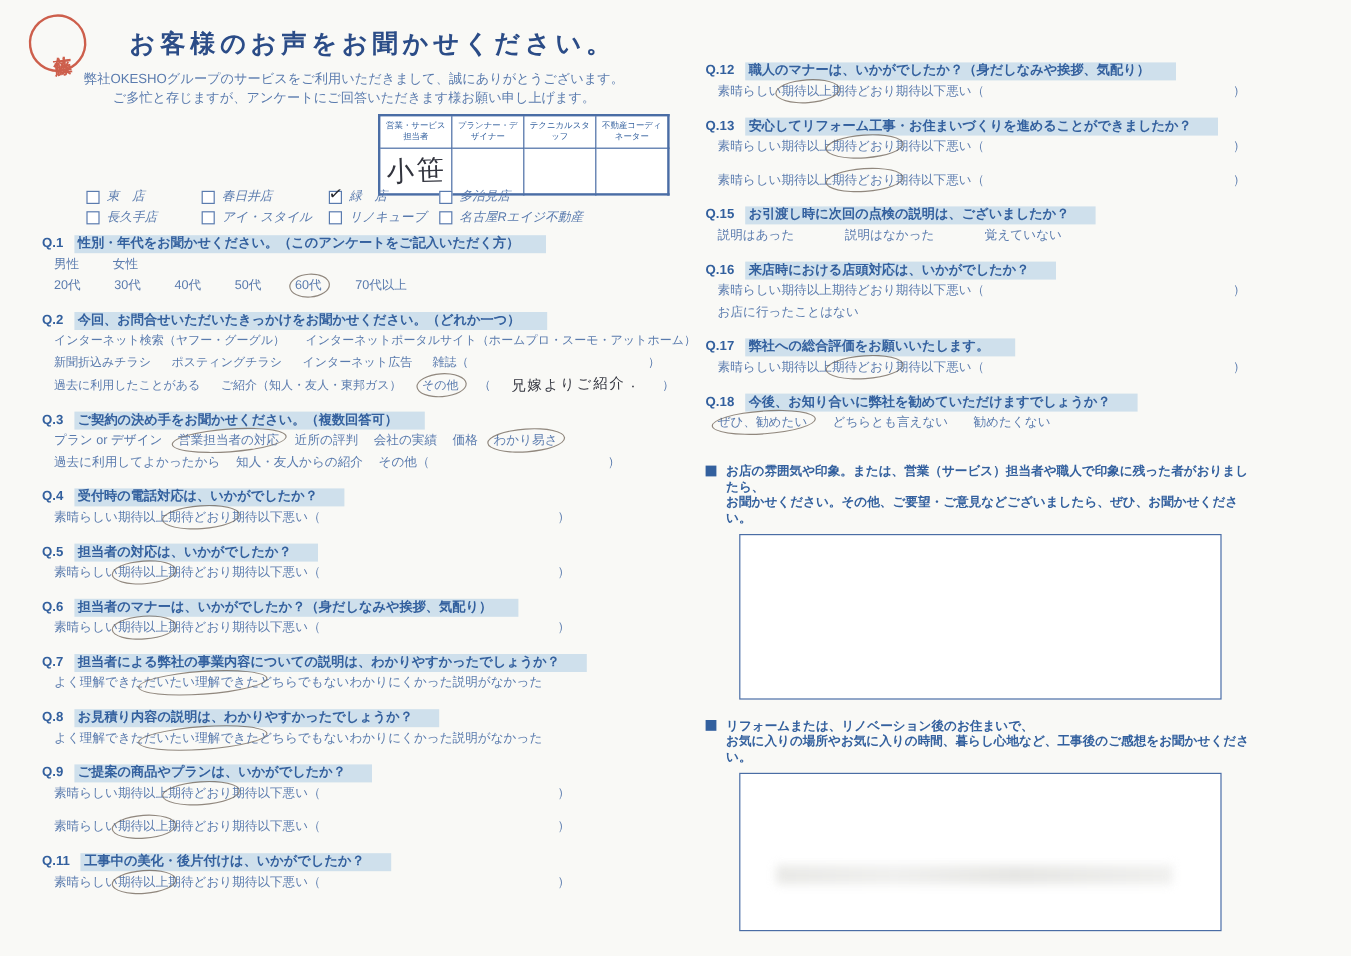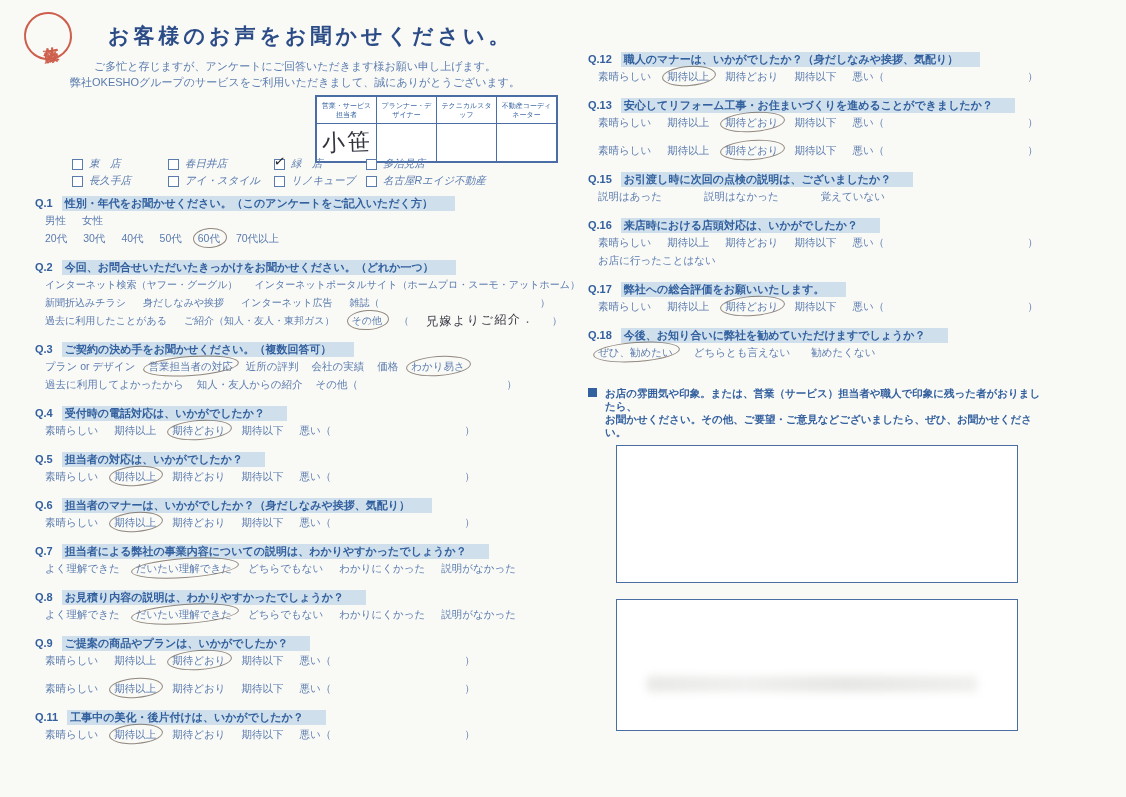--- a/index.html
+++ b/index.html
@@ -67,28 +67,28 @@
   .col-left{position:absolute; left:35px; top:196px; width:545px;}
   .col-right{position:absolute; left:588px; top:52px; width:460px;}
   .q{margin-bottom:15px;}
   .qhead{
     font-size:11px; font-weight:bold; color:var(--heading_blue);
     margin-bottom:4px; white-space:nowrap; line-height:14px;
   }
   .qid{margin-right:9px;}
   .qtext{background:var(--highlight_blue); padding:1px 22px 2px 3px;}
   .opts{
-    display:flex; gap:16px; margin:0 0 5px 10px; width:430px;
+    display:flex; margin:0 0 5px 10px; width:430px;
     font-size:10.5px; line-height:13px; color:var(--ink_blue);
     white-space:nowrap; align-items:baseline;
   }
   .opts .opt{flex-shrink:0;}
   .push{margin-left:auto;}
   .col-right .opts{width:440px;}
-  #q1 .opts{}
+  #q1 .opts{gap:28px;}
   #q2 .opts{width:505px; gap:17px; font-size:10px;}
   #q3 .opts{width:472px; gap:13px;align-items:flex-end;}
   #q15 .opts{gap:42px;}
   #q18 .opts{gap:21px;}
   .circled{position:relative;}
   .circled::after{
     content:""; position:absolute; left:-5px; right:-7px; top:-4px; bottom:-3px;
     border:1.6px solid var(--pencil_gray); opacity:.75; border-radius:50%;
     transform:rotate(-4deg); pointer-events:none;
   }
@@ -121,22 +121,22 @@
 </head>
 <body>
 
 <div class="sheet">
 
   <div class="stamp">佐藤</div>
 
   <div class="page-title">お客様のお声をお聞かせください。</div>
 
   <div class="greeting">
+    <div>弊社OKESHOグループのサービスをご利用いただきまして、誠にありがとうございます。</div>
     <div>ご多忙と存じますが、アンケートにご回答いただきます様お願い申し上げます。</div>
-    <div>弊社OKESHOグループのサービスをご利用いただきまして、誠にありがとうございます。</div>
   </div>
 
   <table class="staff">
     <thead>
         <tr>
           <th>営業・サービス担当者</th>
           <th>プランナー・デザイナー</th>
           <th>テクニカルスタッフ</th>
           <th>不動産コーディネーター</th>
         </tr>
@@ -206,21 +206,21 @@
           </div>
         </div>
         <div class="q" id="q2">
           <div class="qhead"><span class="qid">Q.2</span><span class="qtext">今回、お問合せいただいたきっかけをお聞かせください。（どれか一つ）</span></div>
           <div class="opts">
             <span class="opt">インターネット検索（ヤフー・グーグル）</span>
             <span class="opt">インターネットポータルサイト（ホームプロ・スーモ・アットホーム）</span>
           </div>
           <div class="opts">
             <span class="opt">新聞折込みチラシ</span>
-            <span class="opt">身だしなみや挨拶</span>
+            <span class="opt">ポスティングチラシ</span>
             <span class="opt">インターネット広告</span>
             <span class="opt">雑誌（</span>
             <span class="opt push">）</span>
           </div>
           <div class="opts">
             <span class="opt">過去に利用したことがある</span>
             <span class="opt">ご紹介（知人・友人・東邦ガス）</span>
             <span class="opt circled">その他</span>
             <span class="opt">（</span>
             <span class="opt hw">兄嫁よりご紹介．</span>
@@ -416,19 +416,26 @@
           <span class="sq"></span>
           <div>
             <div>お店の雰囲気や印象。または、営業（サービス）担当者や職人で印象に残った者がおりましたら、</div>
             <div>お聞かせください。その他、ご要望・ご意見などございましたら、ぜひ、お聞かせください。</div>
           </div>
         </div>
         <div class="cbox b1"></div>
       </div>
 
       <div class="csec">
+        <div class="cprompt">
+          <span class="sq"></span>
+          <div>
+            <div>リフォームまたは、リノベーション後のお住まいで、</div>
+            <div>お気に入りの場所やお気に入りの時間、暮らし心地など、工事後のご感想をお聞かせください。</div>
+          </div>
+        </div>
         <div class="cbox b2"></div>
       </div>
 
     </div>
   </div>
 
 </div>
 
 </body></html>

